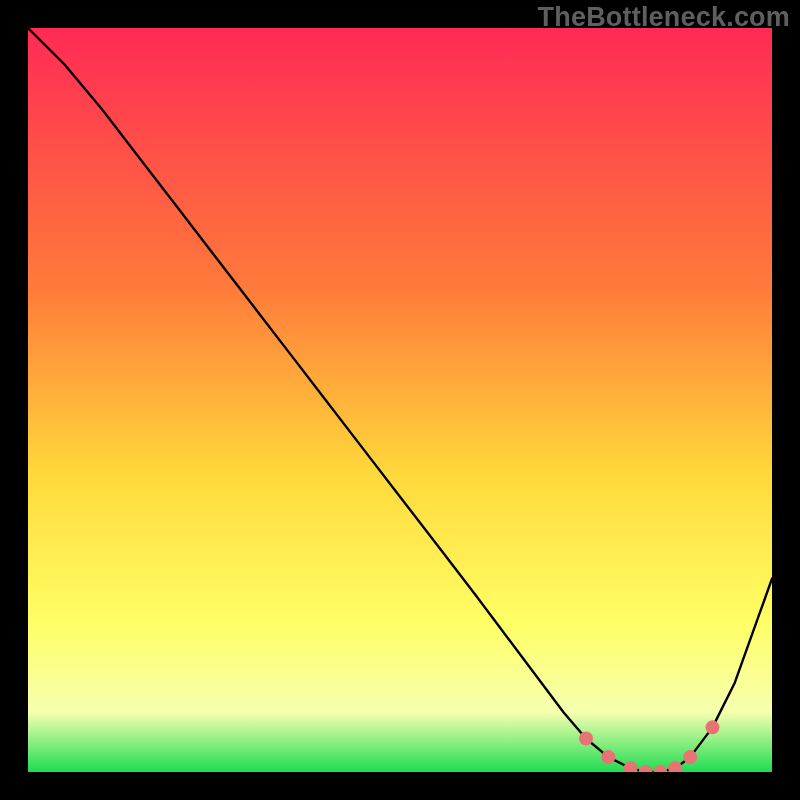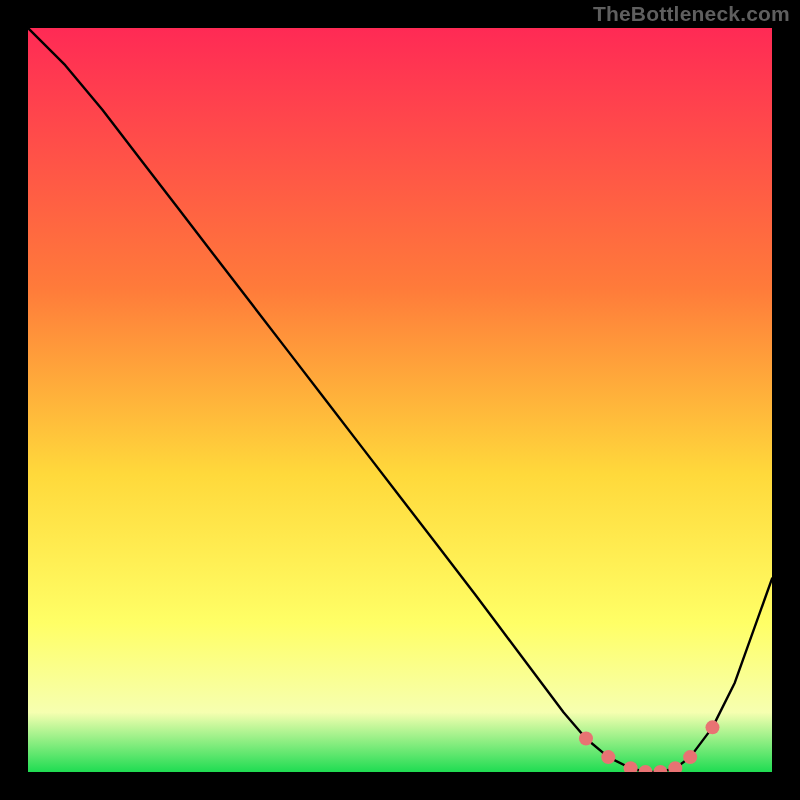--- a/index.html
+++ b/index.html
@@ -15,21 +15,21 @@
     position: relative;
     width: 800px;
     height: 800px;
     background: #000;
   }
   .watermark {
     position: absolute;
     top: 2px;
     right: 10px;
     color: #5f5f5f;
-    font-size: 21px;
+    font-size: 27px;
     font-weight: 600;
     letter-spacing: 0.2px;
     z-index: 10;
   }
   .plot {
     position: absolute;
     left: 28px;
     top: 28px;
     width: 744px;
     height: 744px;

